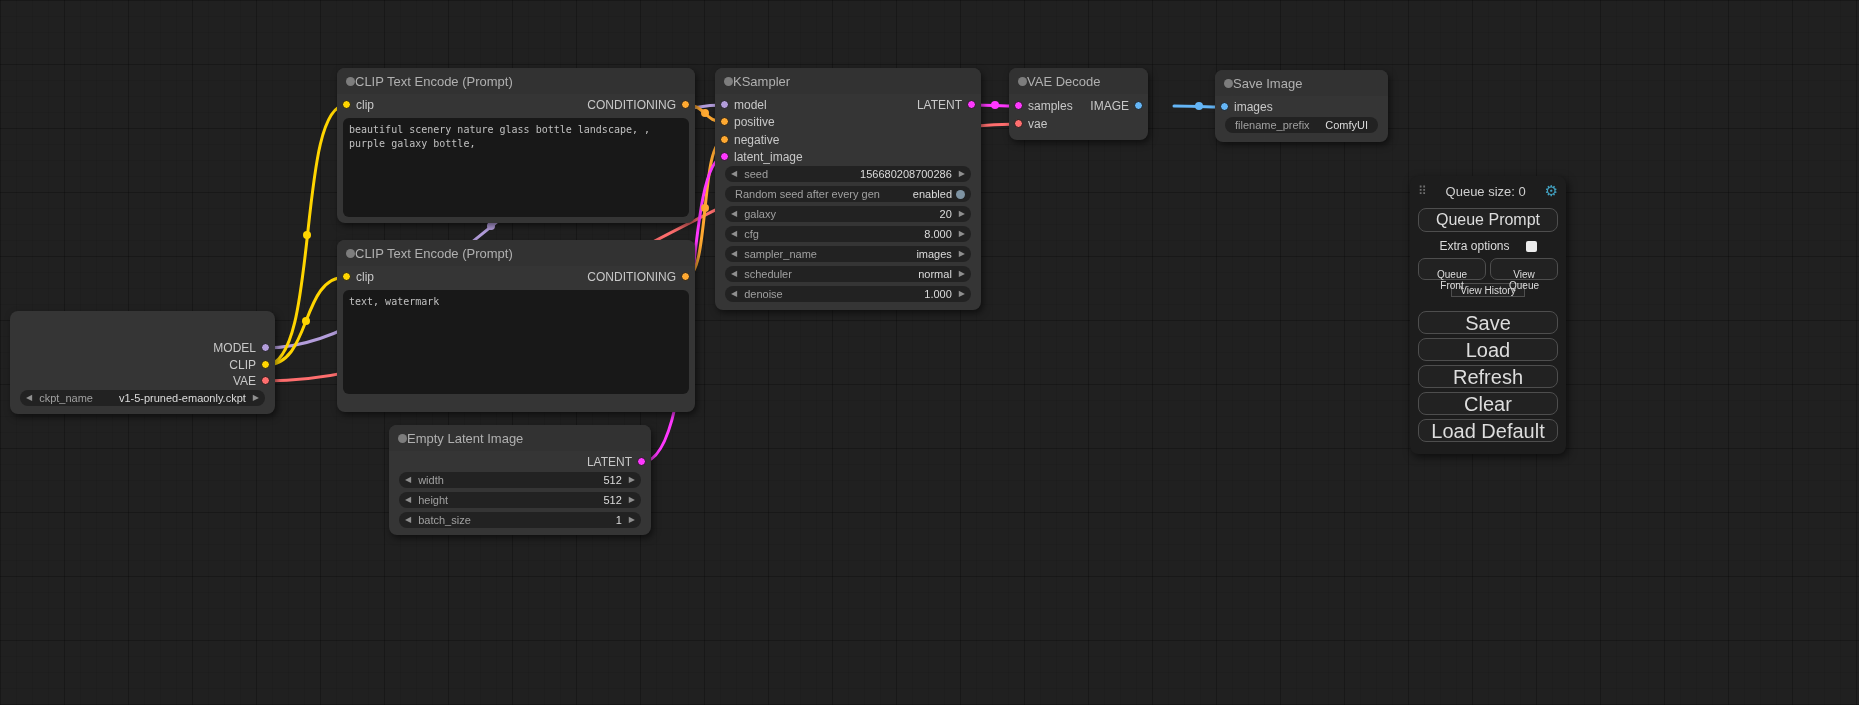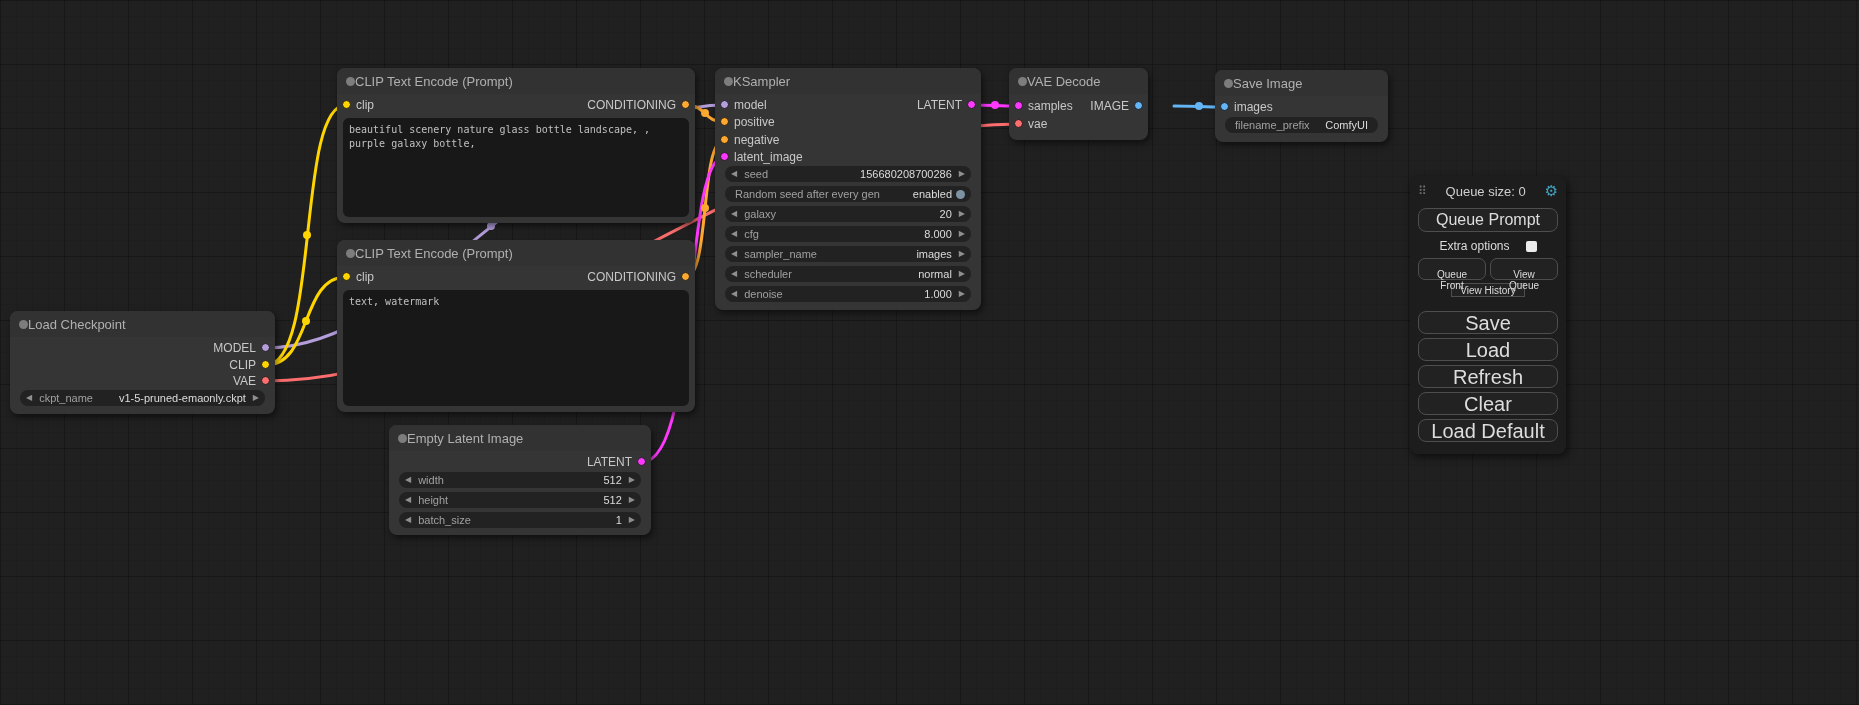--- a/index.html
+++ b/index.html
@@ -91,24 +91,20 @@
     <circle class="ldot c-clip" cx="306" cy="321" r="4"></circle>
     <circle class="ldot c-vae" cx="633" cy="252" r="4"></circle>
     <circle class="ldot c-cond" cx="705" cy="113" r="4"></circle>
     <circle class="ldot c-cond" cx="705" cy="208" r="4"></circle>
     <circle class="ldot c-latent" cx="689" cy="309" r="4"></circle>
     <circle class="ldot c-latent" cx="995" cy="105" r="4"></circle>
     <circle class="ldot c-image" cx="1199" cy="106" r="4"></circle>
   </svg>
 
   <div class="node" style="left:10px;top:311px;width:265px;height:103px">
-    <div class="ntitle">
-      <span class="ndot"></span>
-      <span>Load Checkpoint</span>
-    </div>
     <div class="slot out c-model" style="top:29px">
       <span class="slabel">MODEL</span>
       <span class="dot"></span>
     </div>
     <div class="slot out c-clip" style="top:46px">
       <span class="slabel">CLIP</span>
       <span class="dot"></span>
     </div>
     <div class="slot out c-vae" style="top:62px">
       <span class="slabel">VAE</span>
@@ -144,21 +140,21 @@
       <span>CLIP Text Encode (Prompt)</span>
     </div>
     <div class="slot in c-clip" style="top:29px">
       <span class="dot"></span>
       <span class="slabel">clip</span>
     </div>
     <div class="slot out c-cond" style="top:29px">
       <span class="slabel">CONDITIONING</span>
       <span class="dot"></span>
     </div>
-    <textarea class="ntextarea" style="top: 50px; height: 116px;" spellcheck="false">text, watermark</textarea>
+    <textarea class="ntextarea" style="top: 50px; height: 104px;" spellcheck="false">text, watermark</textarea>
   </div>
 
   <div class="node" style="left:389px;top:425px;width:262px;height:110px">
     <div class="ntitle">
       <span class="ndot"></span>
       <span>Empty Latent Image</span>
     </div>
     <div class="slot out c-latent" style="top:29px">
       <span class="slabel">LATENT</span>
       <span class="dot"></span>

